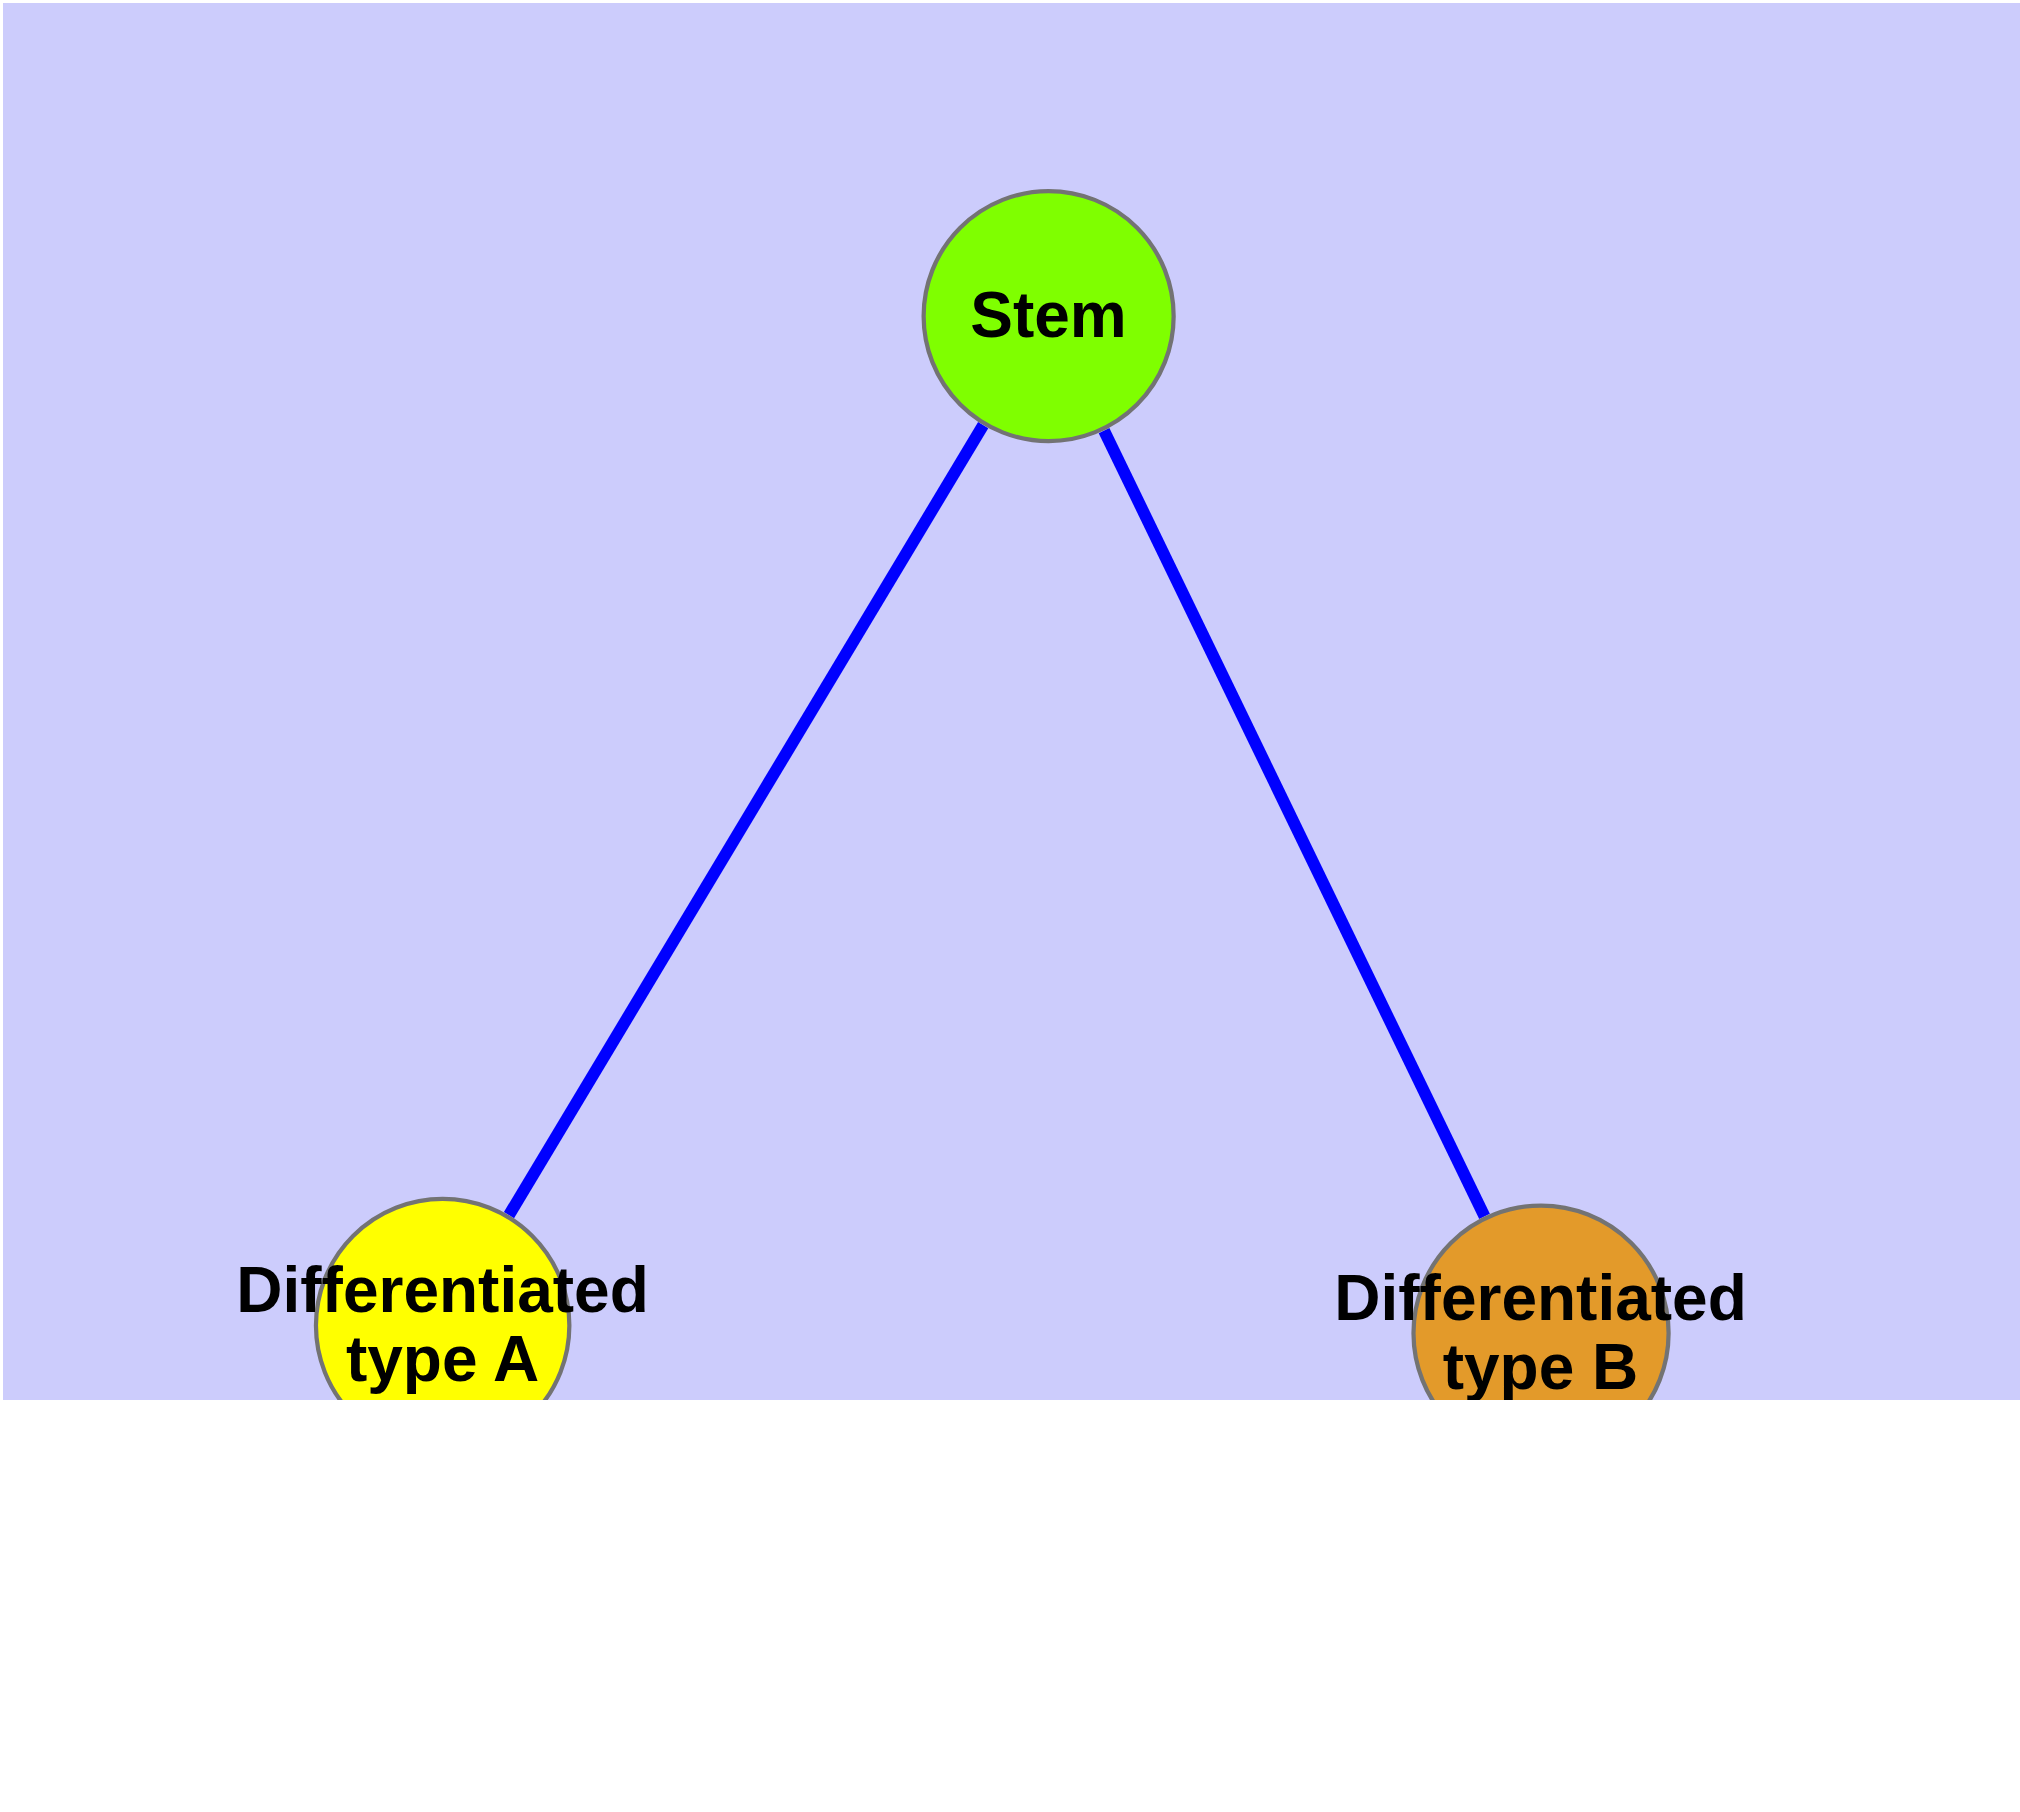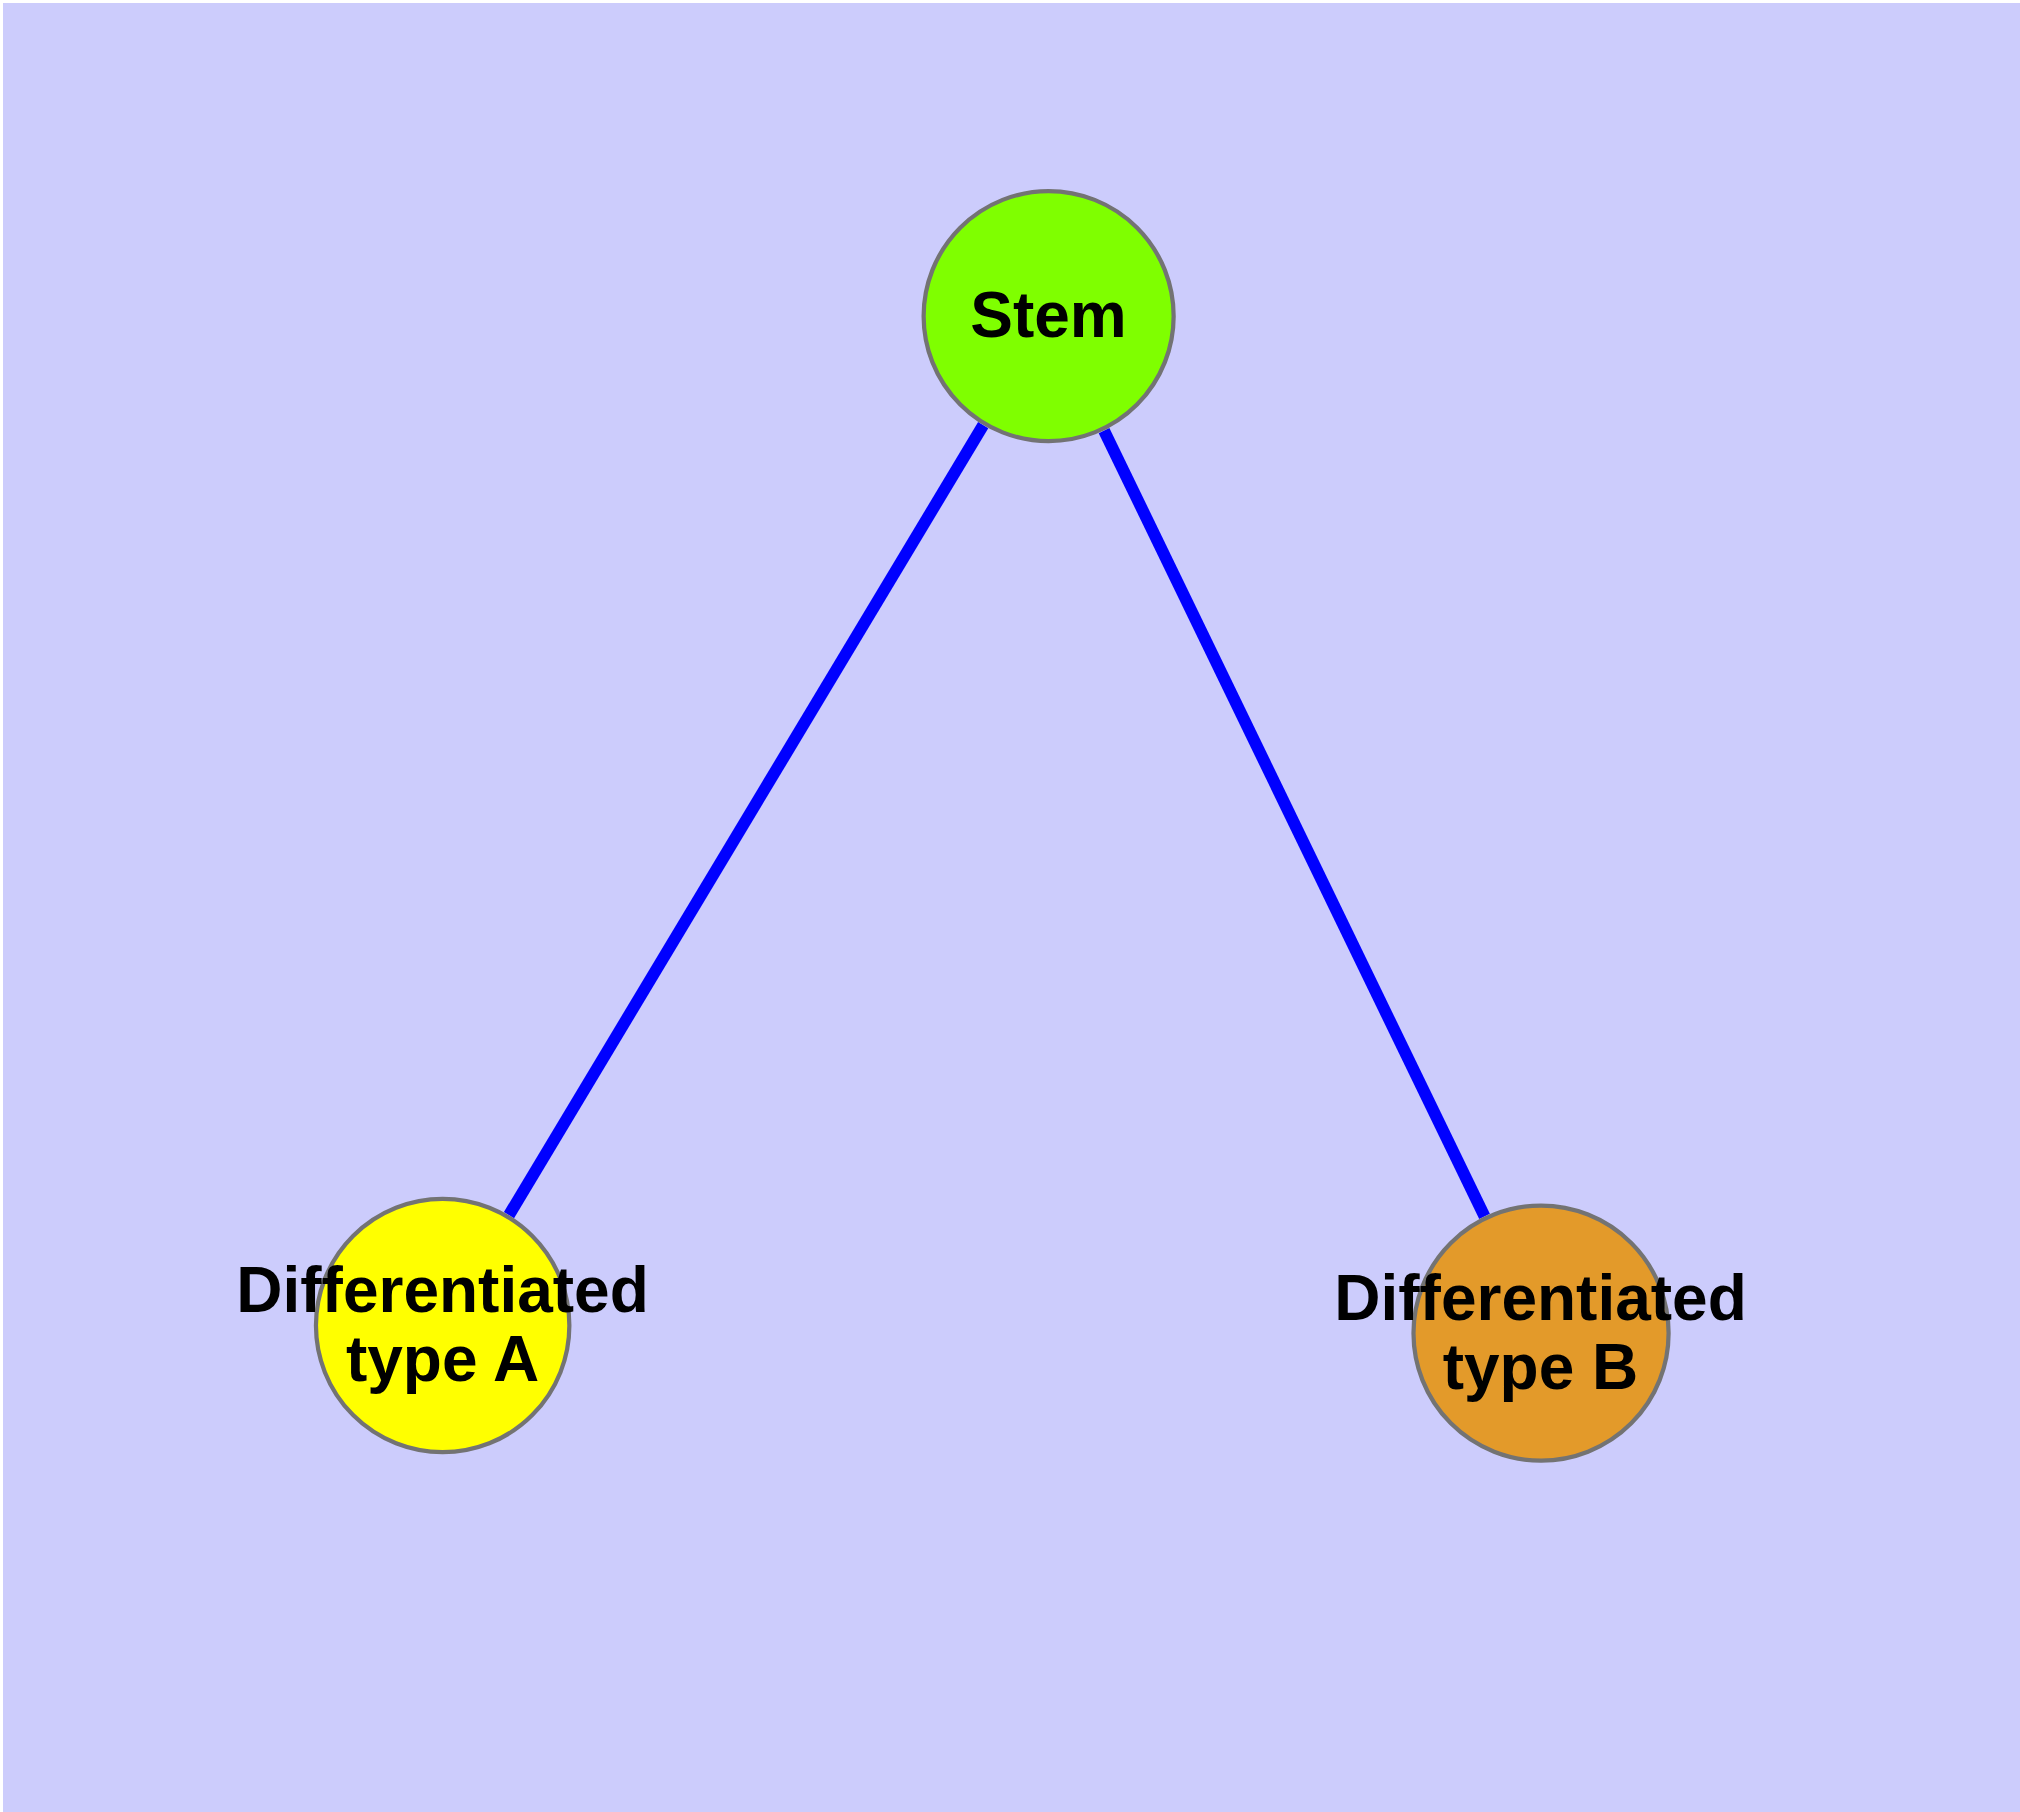--- a/index.html
+++ b/index.html
@@ -4,21 +4,21 @@
 <title>Cell Differentiation Graph</title>
 <style>
   html, body {
     margin: 0;
     padding: 0;
     background: #ffffff;
   }
   #canvas {
     position: relative;
     width: 2021px;
-    height: 1812px;
+    height: 1400px;
     background: #ffffff;
     overflow: hidden;
     font-family: "Liberation Sans", sans-serif;
   }
   #plot-area {
     position: absolute;
     left: 2.5px;
     top: 2.5px;
     width: 2018px;
     height: 1810px;

